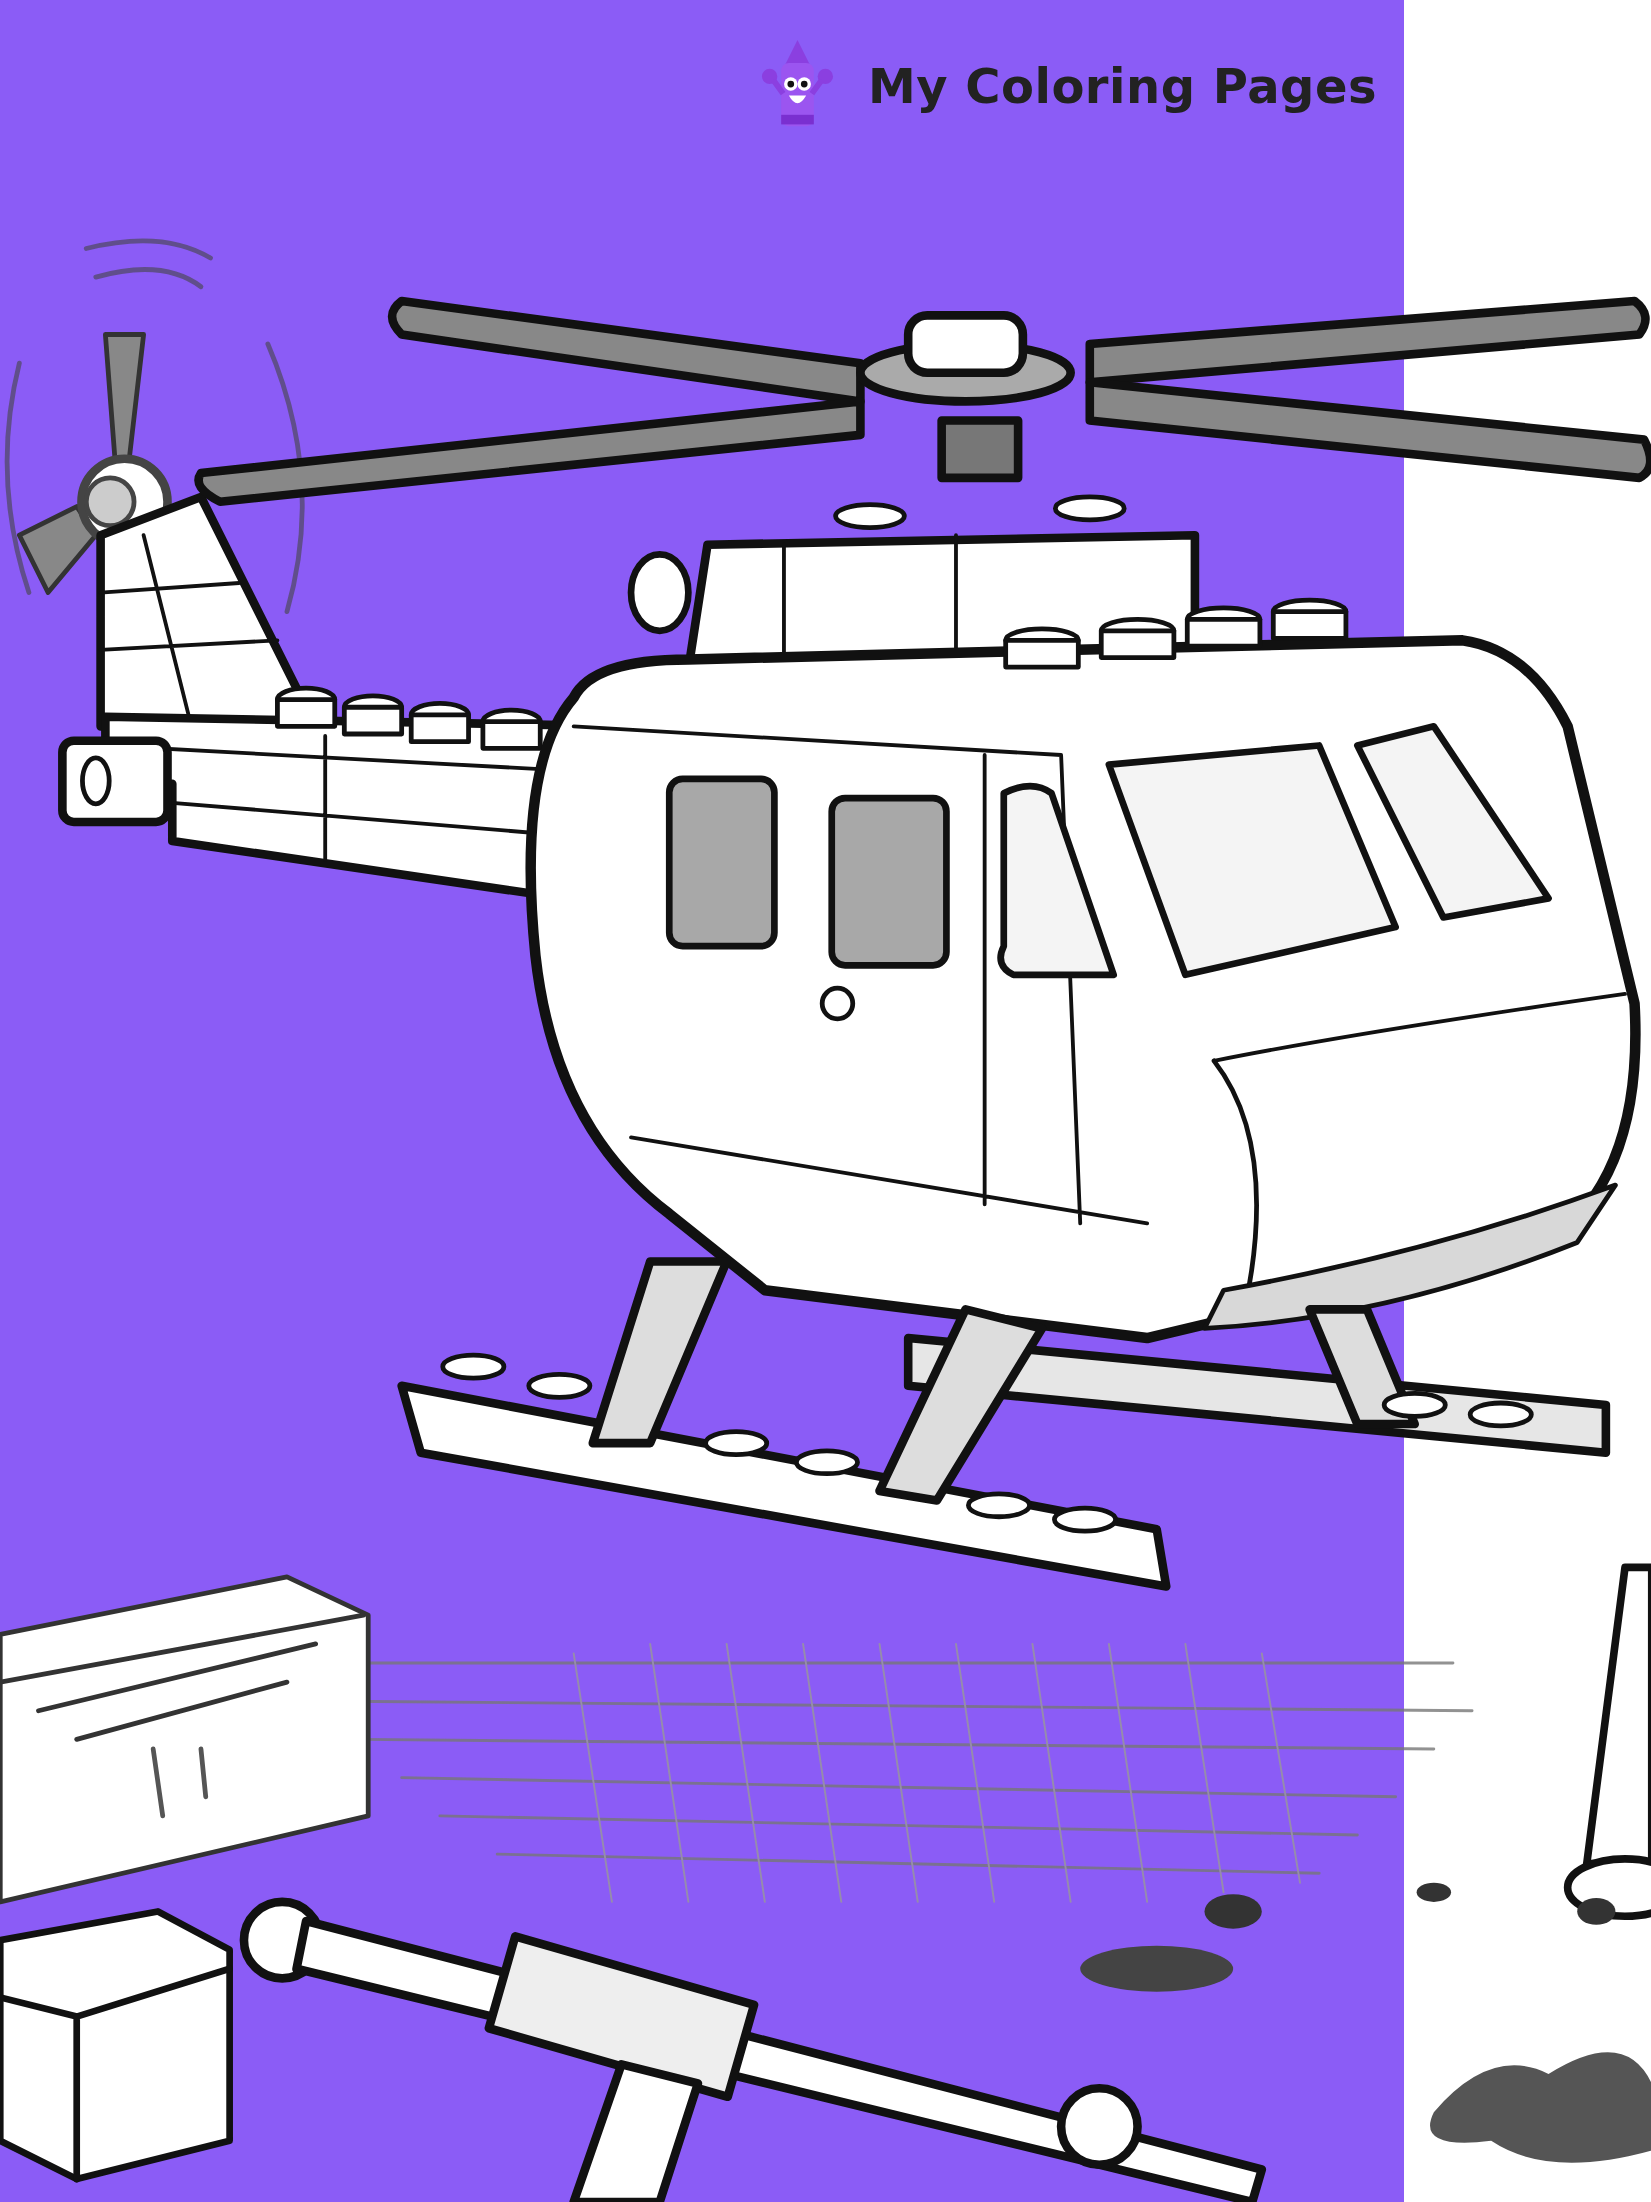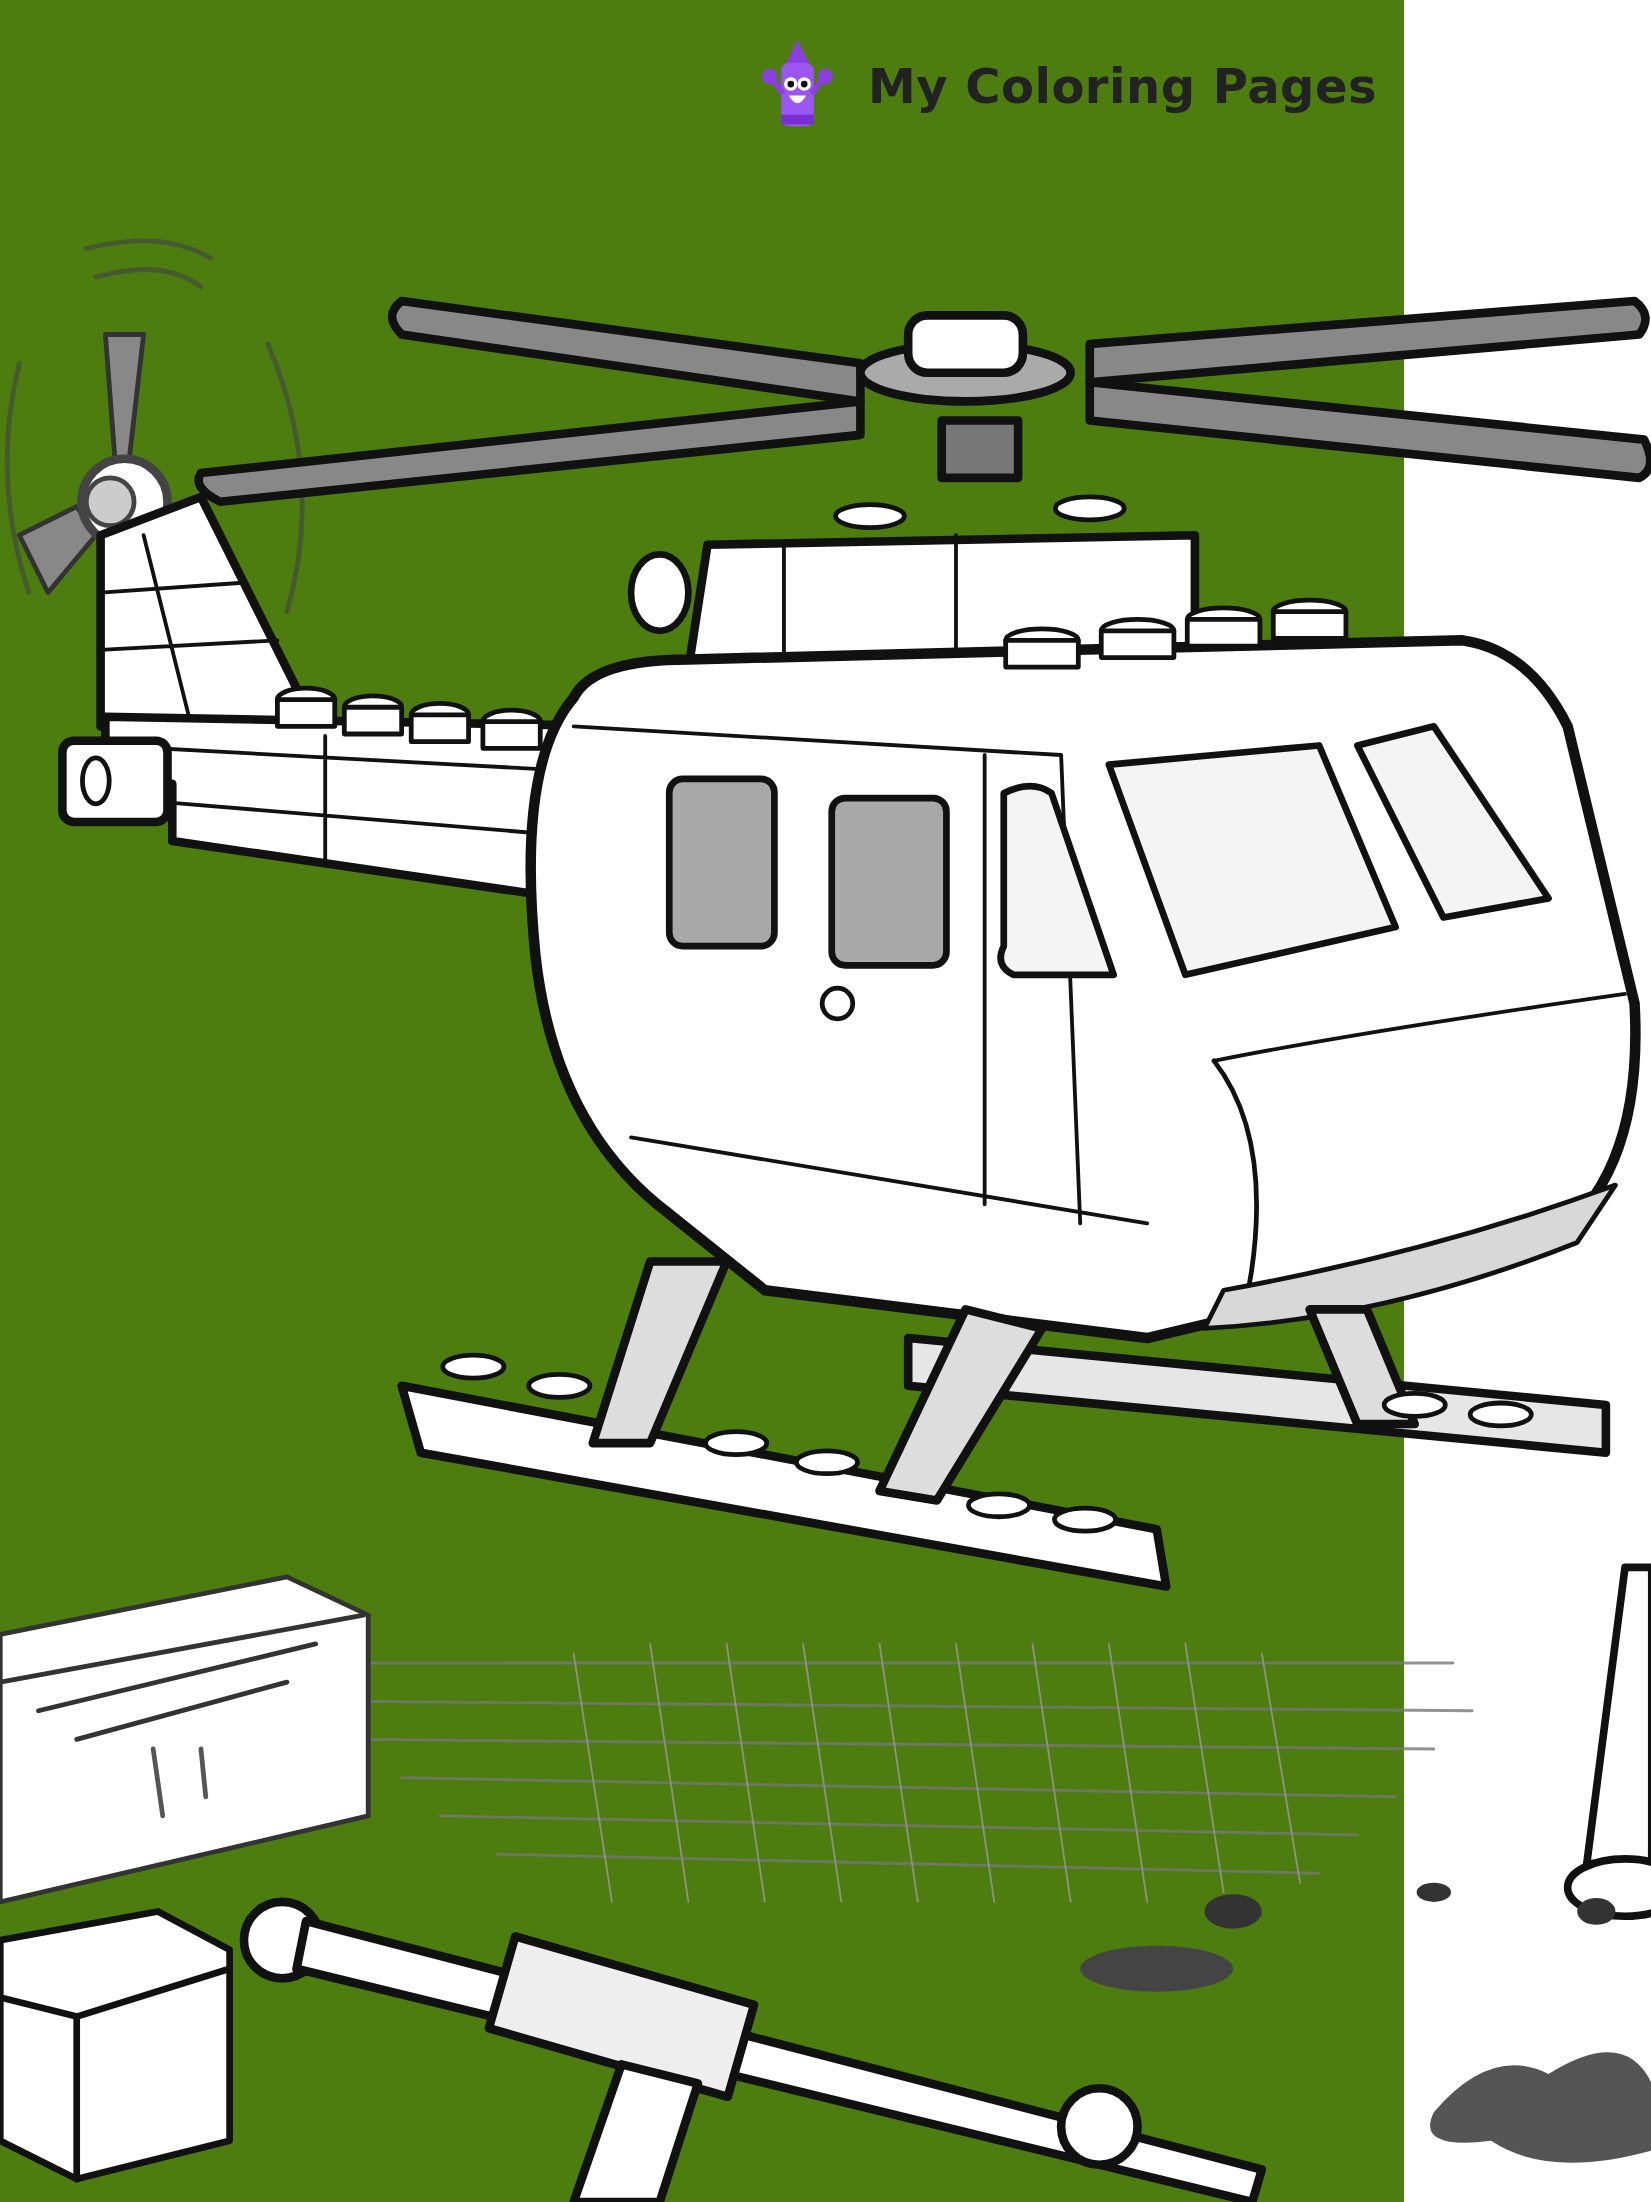--- a/index.html
+++ b/index.html
@@ -1,17 +1,17 @@
 <!DOCTYPE html>
 <html><head>
 <meta charset="utf-8">
 <style>
   html, body { margin: 0; padding: 0; background: #ffffff; }
   body { width: 1652px; height: 2202px; position: relative; overflow: hidden; font-family: "DejaVu Sans", sans-serif; }
-  .page { position: absolute; left: 0; top: 0; width: 1404px; height: 2202px; background: #4d7c0f; }
+  .page { position: absolute; left: 0; top: 0; width: 1404px; height: 2202px; background: #8b5cf6; }
   .illustration { position: absolute; left: 0; top: 0; width: 1652px; height: 2202px; }
   .brand { position: absolute; top: 38px; right: 27px; display: flex; align-items: center; gap: 32.5px; }
   .brand-mascot { width: 75px; height: 96px; }
   .brand-text { font-family: "DejaVu Sans", sans-serif; font-weight: bold; font-size: 48px; color: #222222; letter-spacing: 0.5px; }
 </style>
 </head>
 <body>
 
 <div class="page">
 

